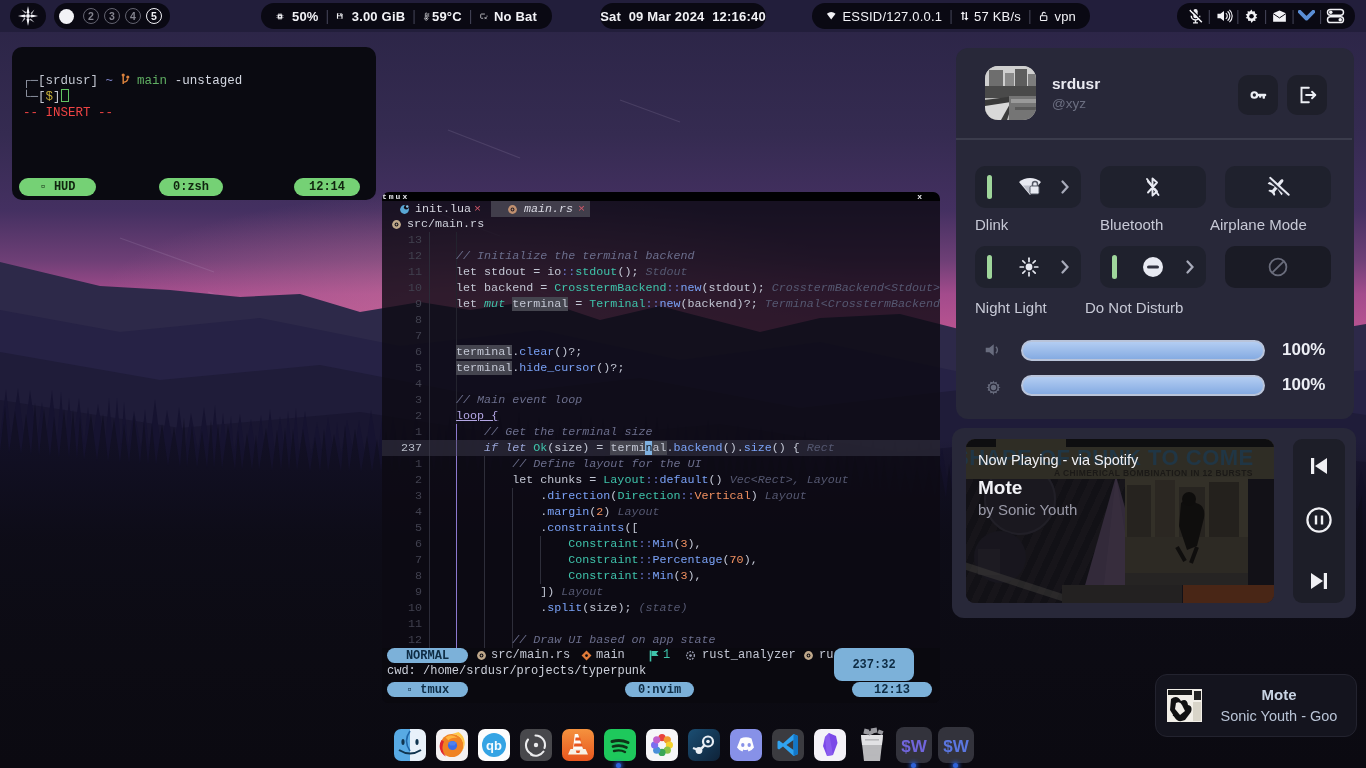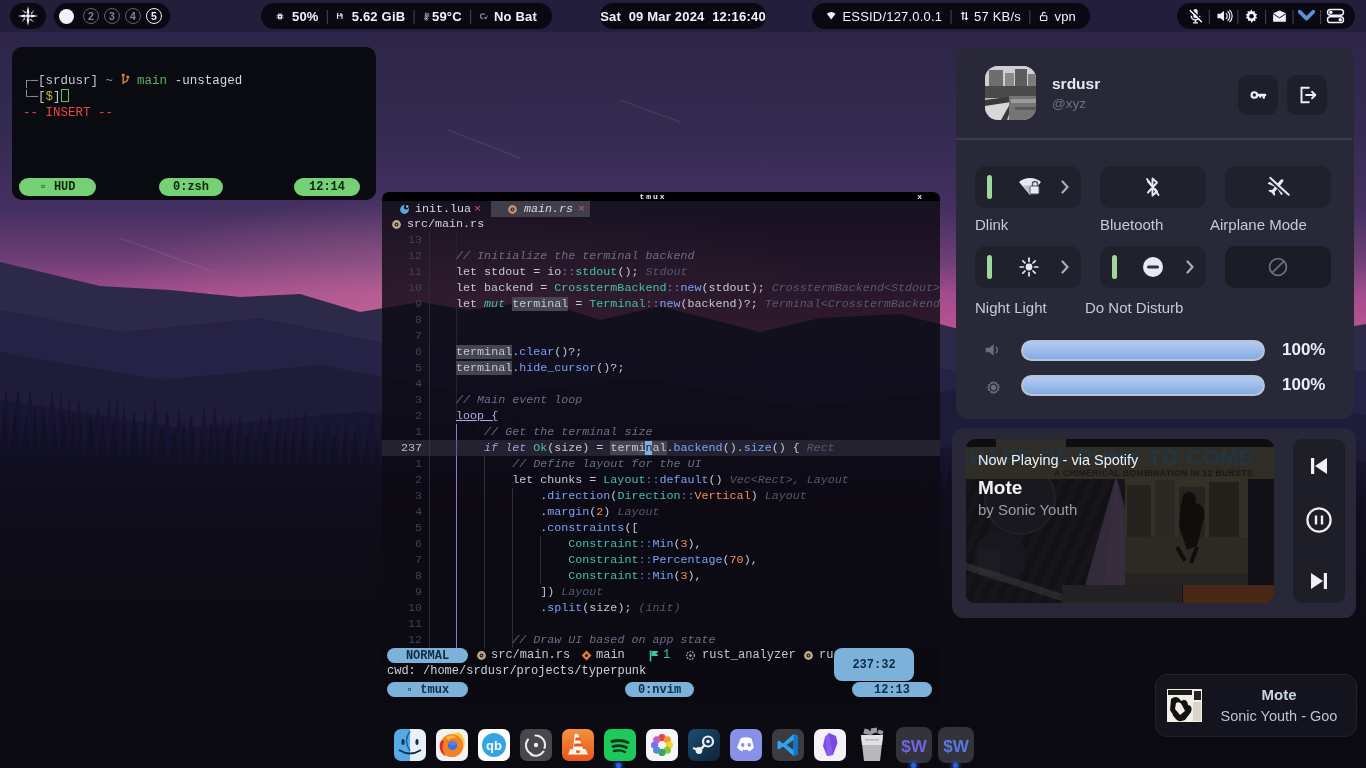--- a/index.html
+++ b/index.html
@@ -125,21 +125,21 @@
         </g>
       </svg>
   <span class="bt" style="margin-left:8px">50%</span>
       <span class="sep">|</span>
   <svg width="16" height="16" viewBox="0 0 24 24" fill="#f2f2f6">
         <path d="M3 3h15l3 3v15H3z"></path>
         <rect x="7" y="3.5" width="10" height="6.5" fill="#0a0913"></rect>
         <rect x="13.4" y="4.2" width="2.6" height="5" fill="#f2f2f6"></rect>
         <rect x="6.5" y="13" width="11" height="8" rx="1" fill="#0a0913"></rect>
       </svg>
-  <span class="bt" style="margin-left:8px">5.62 GiB</span>
+  <span class="bt" style="margin-left:8px">3.00 GiB</span>
       <span class="sep">|</span>
   <svg width="15" height="17" viewBox="0 0 18 20" fill="none" stroke="#f2f2f6" stroke-width="1.6">
         <path d="M6 3.2a2.3 2.3 0 0 1 4.6 0v8.6a4.2 4.2 0 1 1-4.6 0z"></path>
         <circle cx="8.3" cy="15" r="2" fill="#f2f2f6" stroke="none"></circle>
         <path d="M8.3 12.5V6" stroke-width="1.4"></path>
         <path d="M12.8 3.2h3.4M12.8 6.1h2.4M12.8 9h3.4"></path>
       </svg>
   <span class="bt" style="margin-left:2px">59°C</span>
       <span class="sep">|</span>
   <svg width="18" height="17" viewBox="0 0 24 22" fill="none" stroke="#f2f2f6" stroke-width="2">
@@ -220,21 +220,21 @@
         <path d="M6.8 5.5 q-0.3 3.5 -4.6 3.8" stroke="#d9813d" fill="none" stroke-width="1.5"></path>
       </svg> <span style="color:#5fae62">main</span> <span style="color:#d4d8e2">-unstaged</span>
 <span style="color:#9aa0b0">└─</span><span>[<span style="color:#c9b13a">$</span>]</span><span style="display:inline-block;width:8px;height:13px;border:1.6px solid #62c462;vertical-align:-2px"></span>
 <span style="color:#ef4444">-- INSERT --</span></pre>
  <div class="gpill" style="left:7px;top:131px;width:77px">▫ HUD</div>
  <div class="gpill" style="left:147px;top:131px;width:64px">0:zsh</div>
  <div class="gpill" style="left:282px;top:131px;width:66px">12:14</div>
 </div>
 <div id="t2">
  <div class="titlebar">
-      <span style="position:absolute;left:0;right:16px;top:0px;text-align:center;font-family:'Liberation Mono',monospace;font-size:8px;font-weight:700;color:#e8e8ee;letter-spacing:2px">tmux</span>
+      <span style="position:absolute;left:0;right:16px;top:0px;font-family:'Liberation Mono',monospace;font-size:8px;font-weight:700;color:#e8e8ee;letter-spacing:2px">tmux</span>
       <span style="position:absolute;right:18px;top:0px;font-family:'Liberation Mono',monospace;font-size:8px;font-weight:700;color:#e8e8ee">x</span>
     </div>
  <div class="abs" style="left:109px;top:9px;width:99px;height:16px;background:#413e4b"></div>
  <div class="abs" style="left:0;top:9px;width:100%;height:16px;font-family:'Liberation Mono',monospace;font-size:11.7px;line-height:16px;color:#d8d8e2">
    <svg class="abs" style="left:17px;top:3px" width="11" height="11" viewBox="0 0 20 20">
         <circle cx="10" cy="10" r="8" fill="#59a7d4"></circle>
         <circle cx="13" cy="6" r="4" fill="#0d0a13"></circle>
         <circle cx="15" cy="4.5" r="2.2" fill="#8ec6e8"></circle>
       </svg>
    <span class="abs" style="left:33px;">init.lua</span>
@@ -279,21 +279,21 @@
 <div class="crow" style="top:208px"><span class="ln lncur">237</span><span class="ct">        <span class="kw">if let</span> <span class="typ">Ok</span>(size) = <span class="hl">termi<span class="cur">n</span>al</span>.<span class="fn">backend</span>().<span class="fn">size</span>() { <span class="ghost">Rect</span></span></div>
 <div class="crow" style="top:224px"><span class="ln">1</span><span class="ct">            <span class="cmt">// Define layout for the UI</span></span></div>
 <div class="crow" style="top:240px"><span class="ln">2</span><span class="ct">            let chunks = <span class="typ">Layout</span><span class="op">::</span><span class="fn">default</span>() <span class="ghost">Vec&lt;Rect&gt;, Layout</span></span></div>
 <div class="crow" style="top:256px"><span class="ln">3</span><span class="ct">                .<span class="fn">direction</span>(<span class="typ">Direction</span><span class="op">::</span><span class="num">Vertical</span>) <span class="ghost">Layout</span></span></div>
 <div class="crow" style="top:272px"><span class="ln">4</span><span class="ct">                .<span class="fn">margin</span>(<span class="num">2</span>) <span class="ghost">Layout</span></span></div>
 <div class="crow" style="top:288px"><span class="ln">5</span><span class="ct">                .<span class="fn">constraints</span>([</span></div>
 <div class="crow" style="top:304px"><span class="ln">6</span><span class="ct">                    <span class="typ">Constraint</span><span class="op">::</span><span class="fn">Min</span>(<span class="num">3</span>),</span></div>
 <div class="crow" style="top:320px"><span class="ln">7</span><span class="ct">                    <span class="typ">Constraint</span><span class="op">::</span><span class="fn">Percentage</span>(<span class="num">70</span>),</span></div>
 <div class="crow" style="top:336px"><span class="ln">8</span><span class="ct">                    <span class="typ">Constraint</span><span class="op">::</span><span class="fn">Min</span>(<span class="num">3</span>),</span></div>
 <div class="crow" style="top:352px"><span class="ln">9</span><span class="ct">                ]) <span class="ghost">Layout</span></span></div>
-<div class="crow" style="top:368px"><span class="ln">10</span><span class="ct">                .<span class="fn">split</span>(size); <span class="ghost">(init)</span></span></div>
+<div class="crow" style="top:368px"><span class="ln">10</span><span class="ct">                .<span class="fn">split</span>(size); <span class="ghost">(state)</span></span></div>
 <div class="crow" style="top:384px"><span class="ln">11</span><span class="ct"></span></div>
 <div class="crow" style="top:400px"><span class="ln">12</span><span class="ct">            <span class="cmt">// Draw UI based on app state</span></span></div>
 </div>
  <div class="abs" style="left:0;top:456px;width:558px;height:55px;background:#0a090f;border-radius:0 0 7px 7px"></div>
  <div class="bars" style="top:456px;height:16px;color:#c3c7d4">
   <div class="bpill" style="left:5px;top:0px;width:81px;height:15px">NORMAL</div>
   <svg class="abs" style="left:94px;top:2px" width="11" height="11" viewBox="0 0 20 20">
         <circle cx="10" cy="10" r="8" fill="#bfa88a"></circle>
         <circle cx="10" cy="10" r="3.5" fill="#0a090f"></circle>
         <circle cx="10" cy="10" r="1.6" fill="#bfa88a"></circle>

